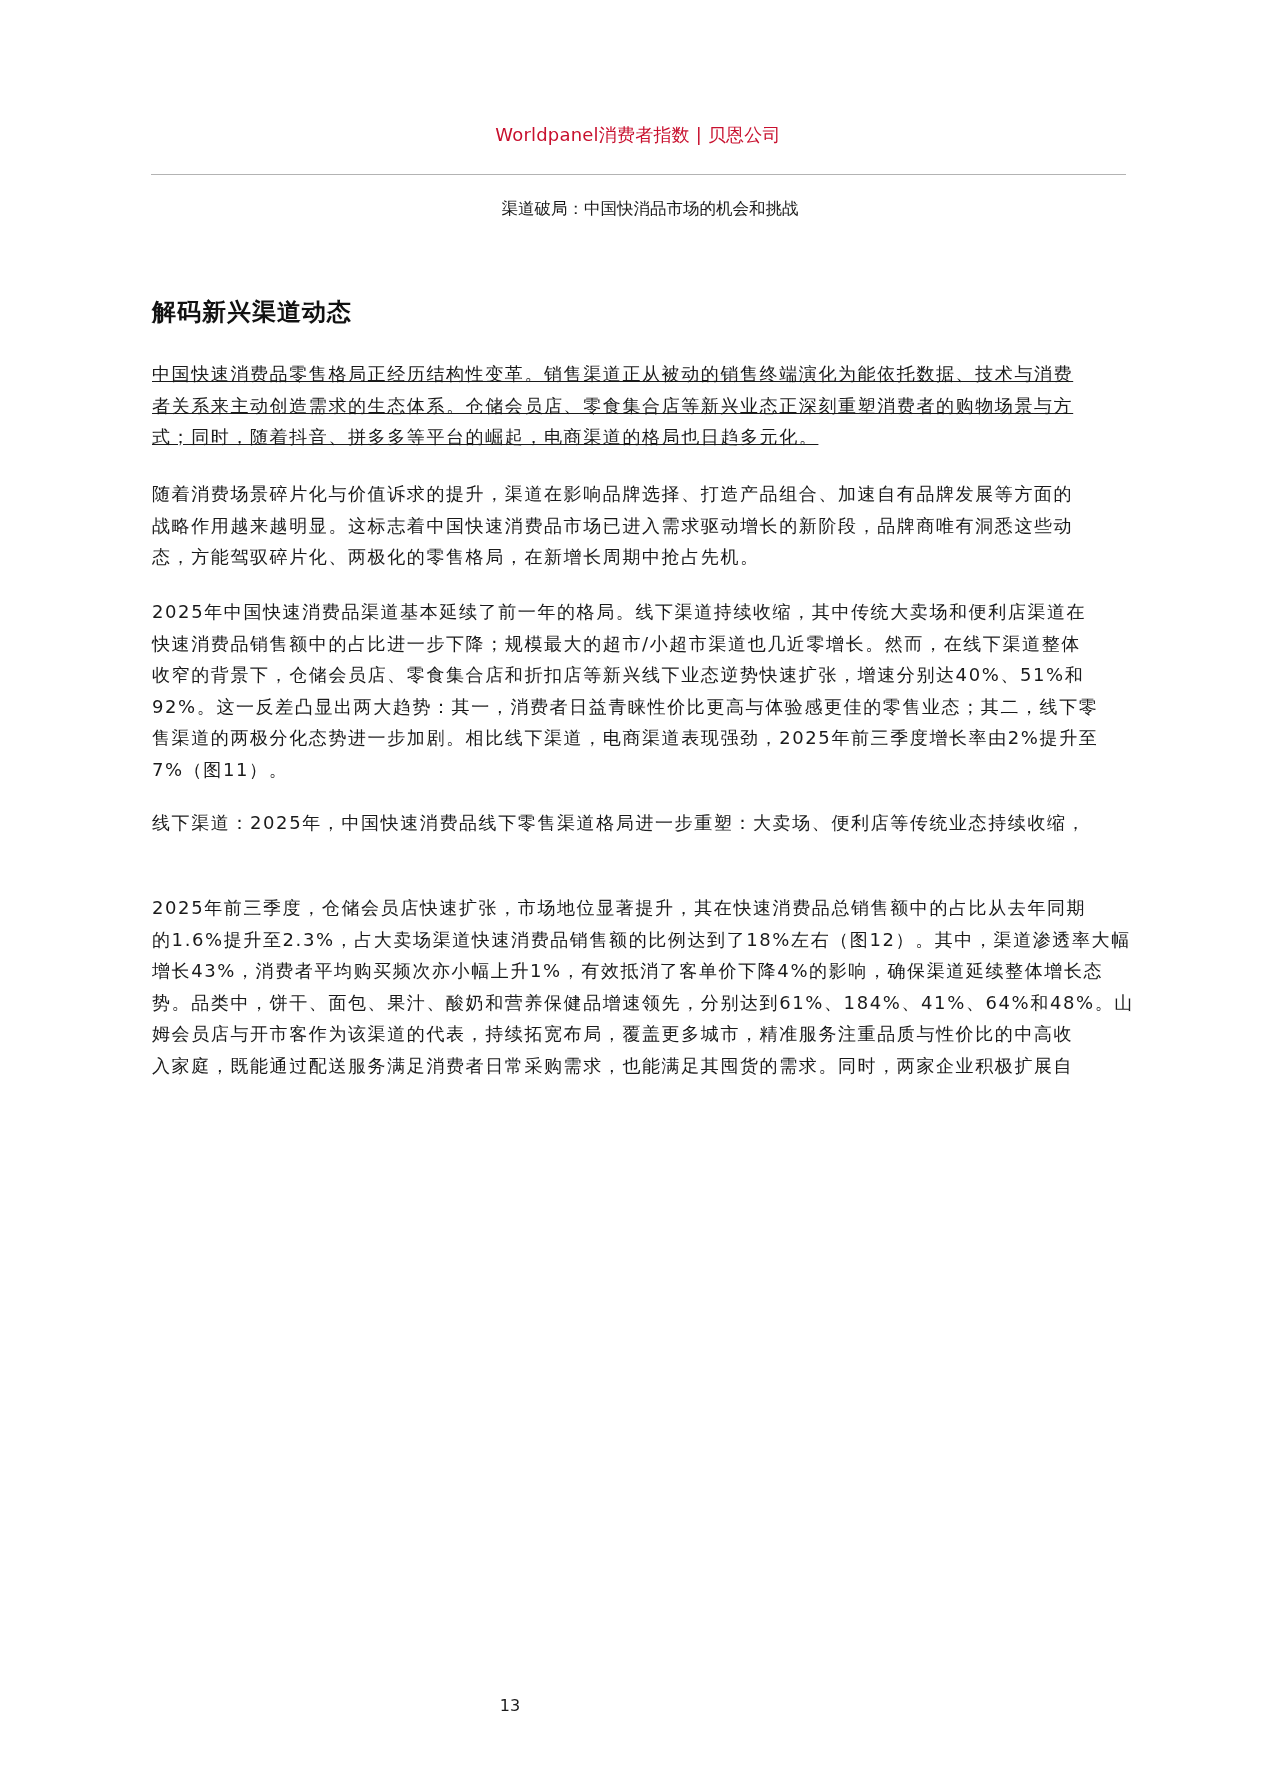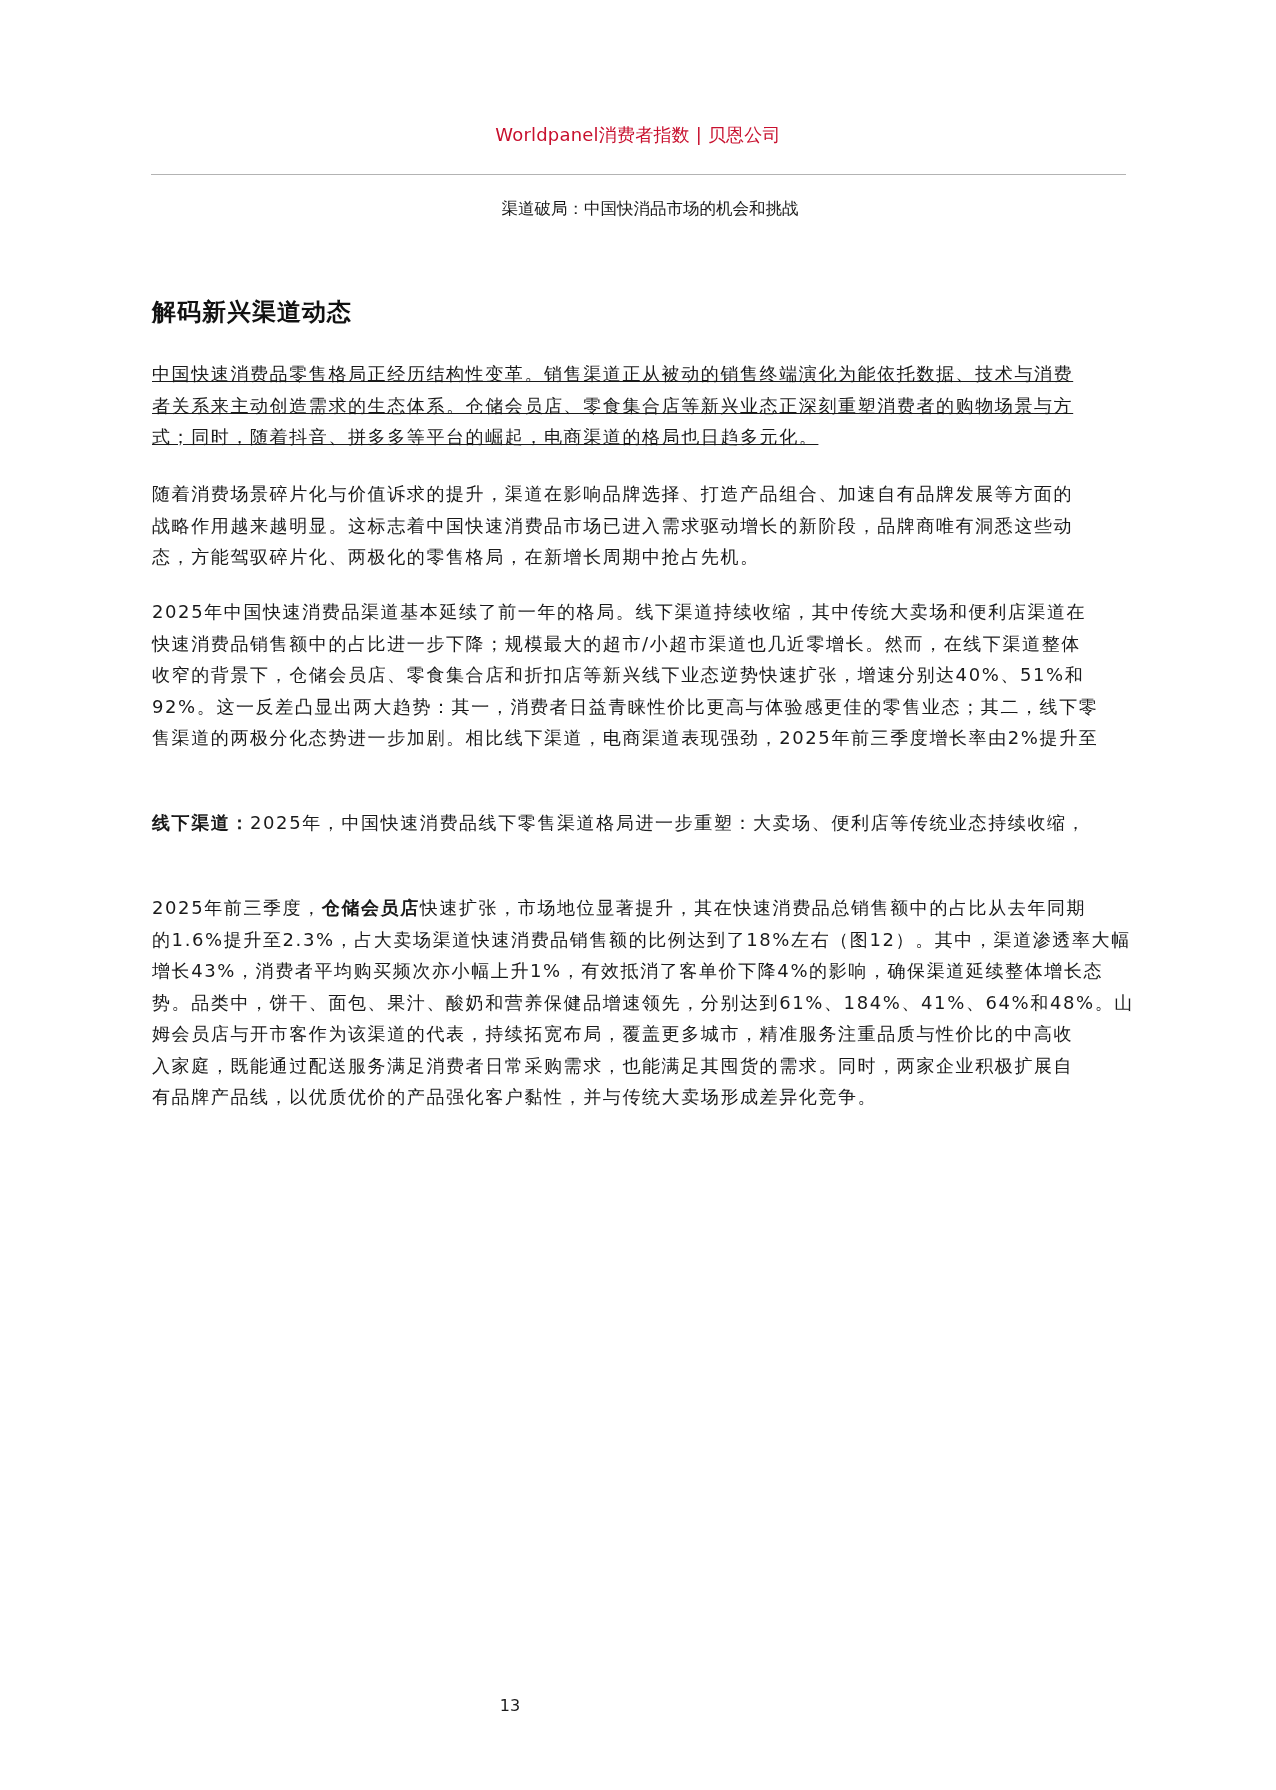--- a/index.html
+++ b/index.html
@@ -9,21 +9,21 @@
          font-size: 18px; color: #c8102e; letter-spacing: 0.2px; }
   .header-rule { position: absolute; top: 174px; left: 151px; width: 975px; height: 0;
          border-top: 1.5px solid #b3b3b3; }
   .header-subtitle { position: absolute; top: 198px; left: 0; width: 1276px; text-align: center;
          font-size: 16.5px; color: #1a1a1a; padding-left: 12px; }
   .section-title { position: absolute; top: 296px; left: 152px; font-size: 24px; font-weight: bold;
          color: #111; letter-spacing: 1px; }
   .para { position: absolute; left: 152px; width: 975px; font-size: 18px; line-height: 31.5px;
          color: #1a1a1a; }
   .line { display: block; white-space: nowrap; letter-spacing: 1.6px; }
-  .bold { font-weight: bold; }
+  .bold { font-weight: normal; }
   .page-number { position: absolute; top: 1696px; left: 0; width: 1020px; text-align: center;
          font-size: 16px; color: #1a1a1a; }
 </style>
 </head>
 <body>
 
 <div class="header-brand">Worldpanel消费者指数 | 贝恩公司</div>
 <div class="header-rule"></div>
 <div class="header-subtitle">渠道破局：中国快消品市场的机会和挑战</div>
 
@@ -40,29 +40,29 @@
   <span class="line">战略作用越来越明显。这标志着中国快速消费品市场已进入需求驱动增长的新阶段，品牌商唯有洞悉这些动</span>
   <span class="line">态，方能驾驭碎片化、两极化的零售格局，在新增长周期中抢占先机。</span>
 </div>
 
 <div class="para" style="top:596px;">
   <span class="line">2025年中国快速消费品渠道基本延续了前一年的格局。线下渠道持续收缩，其中传统大卖场和便利店渠道在</span>
   <span class="line">快速消费品销售额中的占比进一步下降；规模最大的超市/小超市渠道也几近零增长。然而，在线下渠道整体</span>
   <span class="line">收窄的背景下，仓储会员店、零食集合店和折扣店等新兴线下业态逆势快速扩张，增速分别达40%、51%和</span>
   <span class="line">92%。这一反差凸显出两大趋势：其一，消费者日益青睐性价比更高与体验感更佳的零售业态；其二，线下零</span>
   <span class="line">售渠道的两极分化态势进一步加剧。相比线下渠道，电商渠道表现强劲，2025年前三季度增长率由2%提升至</span>
+  <span class="line">7%（图11）。</span>
 </div>
 
 <div class="para" style="top:807px;">
   <span class="line"><span class="bold">线下渠道：</span><span>2025年，中国快速消费品线下零售渠道格局进一步重塑：大卖场、便利店等传统业态持续收缩，</span></span>
 </div>
 
 <div class="para" style="top:892px;">
   <span class="line"><span>2025年前三季度，</span><span class="bold">仓储会员店</span><span>快速扩张，市场地位显著提升，其在快速消费品总销售额中的占比从去年同期</span></span>
   <span class="line">的1.6%提升至2.3%，占大卖场渠道快速消费品销售额的比例达到了18%左右（图12）。其中，渠道渗透率大幅</span>
   <span class="line">增长43%，消费者平均购买频次亦小幅上升1%，有效抵消了客单价下降4%的影响，确保渠道延续整体增长态</span>
   <span class="line">势。品类中，饼干、面包、果汁、酸奶和营养保健品增速领先，分别达到61%、184%、41%、64%和48%。山</span>
   <span class="line">姆会员店与开市客作为该渠道的代表，持续拓宽布局，覆盖更多城市，精准服务注重品质与性价比的中高收</span>
   <span class="line">入家庭，既能通过配送服务满足消费者日常采购需求，也能满足其囤货的需求。同时，两家企业积极扩展自</span>
-  <span class="line">有品牌产品线，以优质优价的产品强化客户黏性，并与传统大卖场形成差异化竞争。</span>
 </div>
 
 <div class="page-number">13</div>
 
 </body></html>

